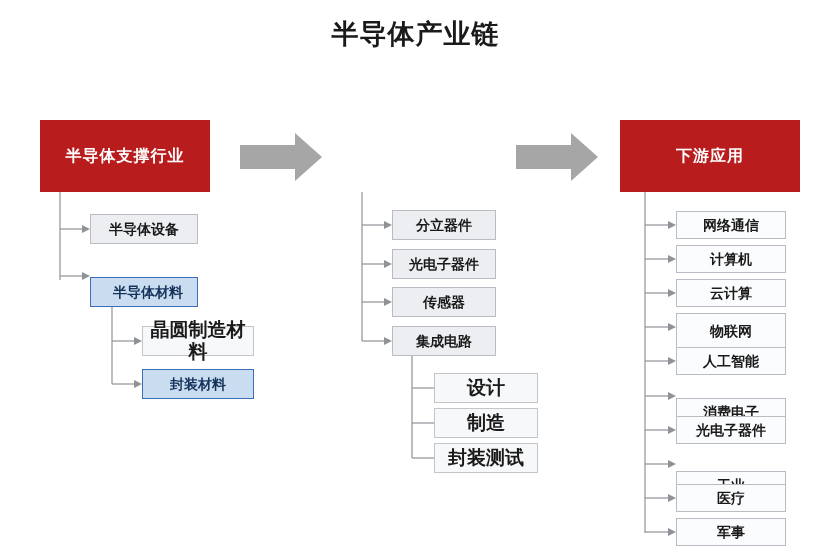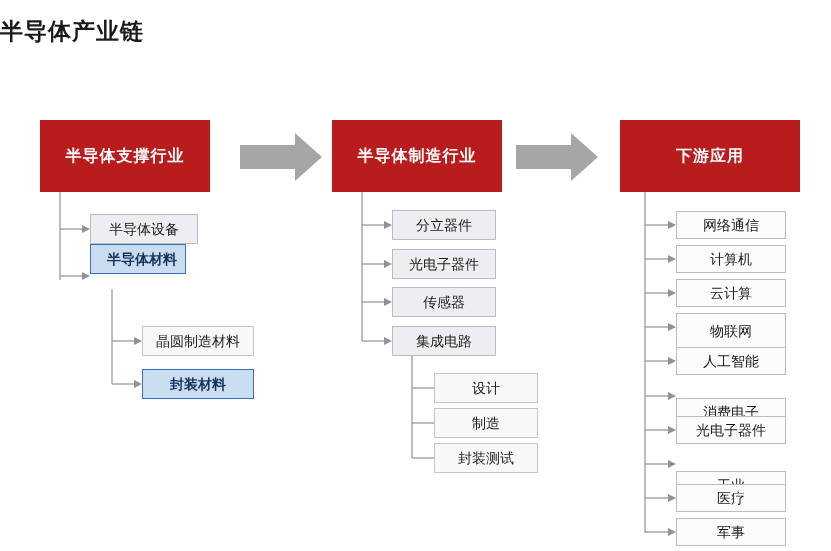--- a/index.html
+++ b/index.html
@@ -18,33 +18,35 @@
     position: absolute;
     left: 0; top: 0;
     width: 831px;
     height: 551px;
   }
   .title {
     position: absolute;
     left: 0;
     top: 16px;
     width: 831px;
-    font-size: 23px;
+    text-align: center;
+    font-size: 27px;
     font-weight: bold;
     color: #1a1a1a;
     letter-spacing: 1px;
   }
   .node {
     position: absolute;
     box-sizing: border-box;
     display: flex;
     align-items: center;
     justify-content: center;
     text-align: center;
     line-height: 1.15;
+    font-weight: bold;
   }
   
   .lvl1 {
     background: #b91c1c;
     color: #ffffff;
     font-size: 16px;
     font-weight: bold;
     letter-spacing: 1px;
     border: none;
   }
@@ -61,21 +63,21 @@
     border: 1px solid #3a6fb7;
     color: #16335c;
     font-weight: bold;
     font-size: 14px;
   }
   
   .lvl3 {
     background: #f7f8f9;
     border: 1px solid #c2c5ca;
     color: #1a1a1a;
-    font-size: 14px;
+    font-size: 19px;
   }
   
   .app {
     background: #fbfcfd;
     border: 1px solid #b9bcc2;
     color: #1a1a1a;
     font-size: 14px;
   }
   svg.lines {
     position: absolute;
@@ -160,35 +162,32 @@
   </svg>
 
   <div class="node lvl1" style="left:40px; top:120px; width:170px; height:72px;">
     <span>半导体支撑行业</span>
   </div>
 
   <div class="node lvl2" style="left:90px; top:214px; width:108px; height:30px;">
     <span>半导体设备</span>
   </div>
 
-  <div class="node hl" style="left:90px; top:244px; width:96px; height:30px;padding-left:8px;">
+  <div class="node hl" style="left:90px; top:277px; width:108px; height:30px;padding-left:8px;">
     <span>半导体材料</span>
   </div>
 
   <div class="node lvl3" style="left:142px; top:326px; width:112px; height:30px;">
     <span>晶圆制造材料</span>
   </div>
 
   <div class="node hl" style="left:142px; top:369px; width:112px; height:30px;">
     <span>封装材料</span>
   </div>
 
-  <div class="node lvl1" style="left:332px; top:120px; width:170px; height:72px;">
-    <span>半导体制造行业</span>
-  </div>
 
   <div class="node lvl2" style="left:392px; top:210px; width:104px; height:30px;">
     <span>分立器件</span>
   </div>
 
   <div class="node lvl2" style="left:392px; top:249px; width:104px; height:30px;">
     <span>光电子器件</span>
   </div>
 
   <div class="node lvl2" style="left:392px; top:287px; width:104px; height:30px;">

